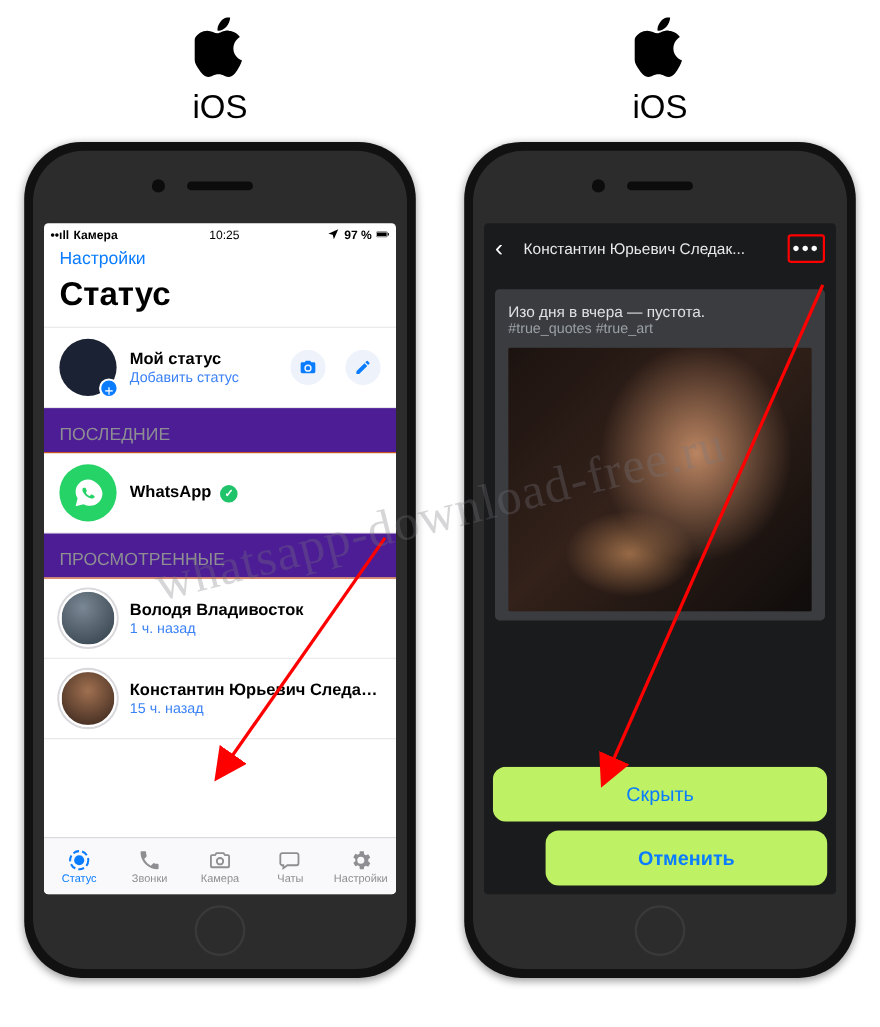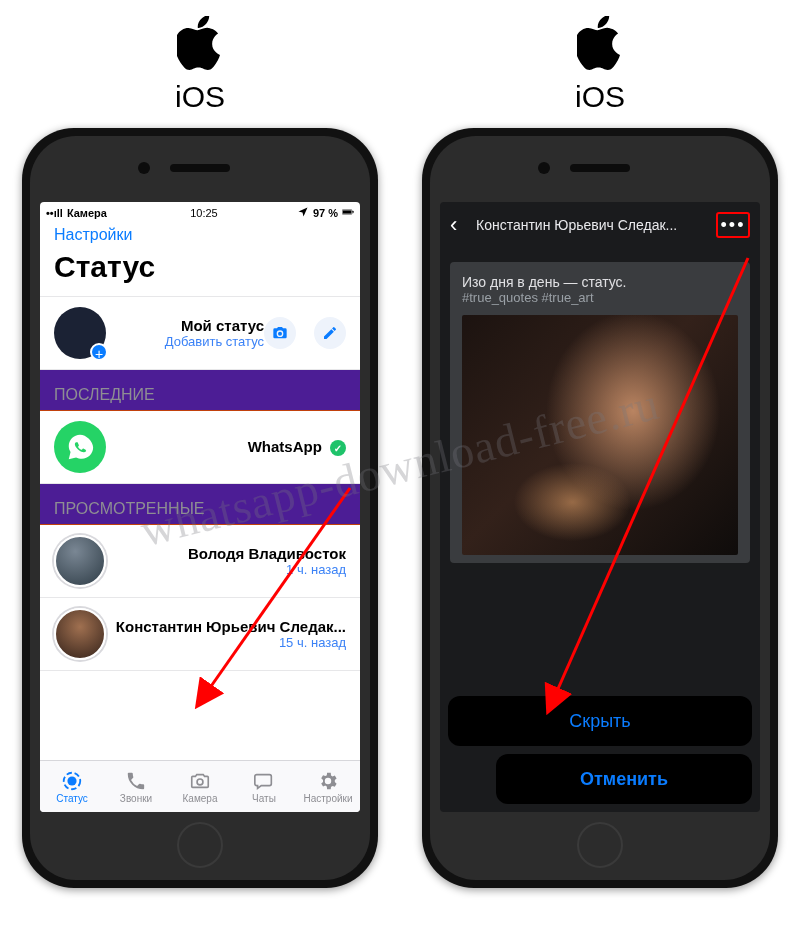--- a/index.html
+++ b/index.html
@@ -116,21 +116,21 @@
     position:relative;
     flex:0 0 auto;
   }
   .avatar .plus {
     position:absolute; bottom:-2px; right:-2px;
     width:18px; height:18px; border-radius:50%;
     background:#0a7cff; color:#fff;
     font-size:14px; line-height:18px; text-align:center;
     border:2px solid #fff;
   }
-  .row-text { flex:1; min-width: 0; text-align: right; }
+  .row-text { flex:1; margin-left:12px; min-width: 0; }
   .row-title { font-size:15px; font-weight:600; color:#000; white-space:nowrap; overflow:hidden; text-overflow:ellipsis;}
   .row-sub { font-size:13px; color:#3b82f6; }
   .row-actions { display:flex; gap:18px; }
   .circle-btn {
     width:32px; height:32px; border-radius:50%;
     background:#eef3fb;
     display:flex; align-items:center; justify-content:center;
     color:#0a7cff;
   }
   .section-header {
@@ -215,21 +215,21 @@
     position:absolute; left:8px; right:8px; bottom:8px;
     display:flex; flex-direction:column; gap:8px;
   }
   .sheet-group {
     background:#f3f3f5; border-radius:12px; overflow:hidden;
   }
   .sheet-btn {
     height:50px; display:flex;
     align-items:center; justify-content:center;
     font-size:18px; color:#0a7cff;
-    background:#000000;
+    background:#bef264;
   }
   .sheet-btn.cancel { font-weight:600; border-radius:12px;margin-left:48px; }
   .watermark {
     position:absolute;
     top:50%; left:50%;
     transform:translate(-50%,-50%) rotate(-14deg);
     font-size:46px; font-weight:400;
     color:rgba(120,120,125,0.30);
     white-space:nowrap;
     letter-spacing:1px;
@@ -410,21 +410,21 @@
 
           <div class="story-top">
             <div class="chev">‹</div>
             <div class="meta">
               <div class="name">Константин Юрьевич Следак...</div>
             </div>
             <div class="more-btn">•••</div>
           </div>
 
           <div class="story-box">
-            <div>Изо дня в день — статус.</div>
+            <div>Изо дня в вчера — пустота.</div>
             <div class="story-tags">#true_quotes #true_art</div>
             <div class="story-img"></div>
           </div>
 
           <div class="sheet">
             <div class="sheet-group">
               <div class="sheet-btn">Скрыть</div>
             </div>
             <div class="sheet-btn cancel">Отменить</div>
           </div>

